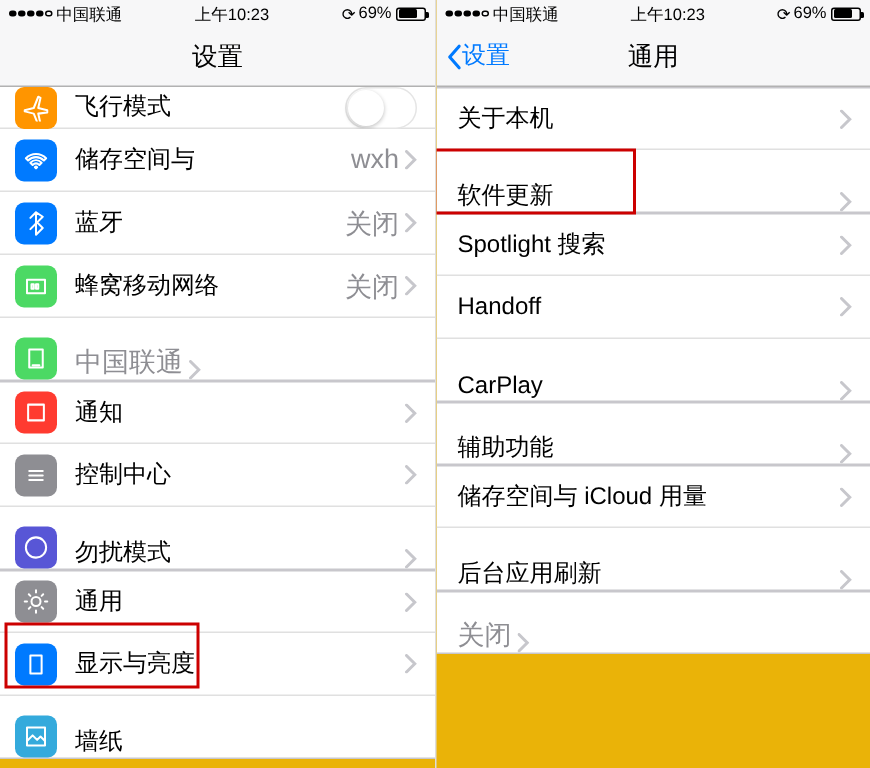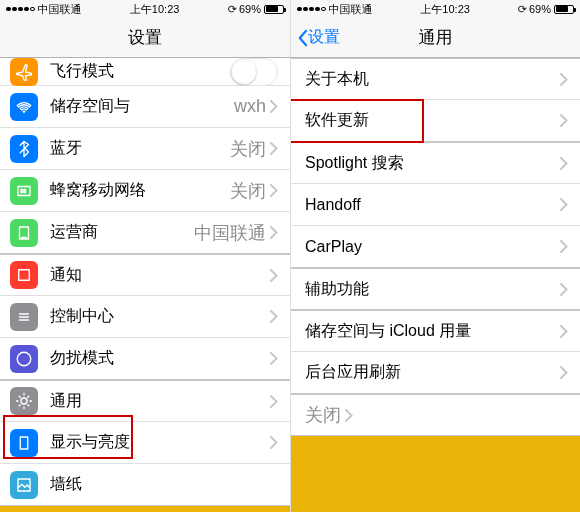--- a/index.html
+++ b/index.html
@@ -17,21 +17,21 @@
 .battery:after { content:""; position:absolute; right:-2.5px; top:2px; width:1.5px; height:4px; background:#000; border-radius:0 1px 1px 0; }
 .battery-fill { position:absolute; left:0.5px; top:0.5px; bottom:0.5px; width:69%; background:#000; border-radius:1px; }
 .nav { height:40px; background:#f7f7f8; border-bottom:0.5px solid #b2b2b2; display:flex; align-items:center; position:relative; }
 .nav-title { position:absolute; left:0; right:0; text-align:center; font-size:17px; font-weight:500; color:#000; }
 .nav-back { position:absolute; left:6px; display:flex; align-items:center; color:#007aff; font-size:16px; z-index:2; }
 .list { flex:1; overflow-y:auto; }
 .group { }
 .group:first-child { margin-top:0; }
 .row { height:42px; background:#fff; display:flex; align-items:center; padding-left:14px; border-bottom:0.5px solid #e0e0e0; position:relative; }
 .row.with-icon { padding-left:10px; }
-.row:last-child { border-bottom:0.5px solid #c8c7cc; }
+.row:last-child { border-bottom:0.5px solid #c8c7cc;align-items:flex-end; }
 .group .row:first-child { border-top:0.5px solid #c8c7cc; }
 .icon-box { width:28px; height:28px; border-radius:6px; margin-right:12px; display:flex; align-items:center; justify-content:center; flex-shrink:0; }
 .row-label { font-size:16px; color:#000; flex:1; }
 .row-value { font-size:18px; color:#8e8e93; margin-right:4px; }
 .chevron { width:8px; height:13px; margin-right:12px; flex-shrink:0; }
 .chevron svg { display:block; }
 .toggle { width:48px; height:28px; border-radius:14px; border:1.5px solid #e5e5e5; background:#fff; margin-right:12px; position:relative; }
 .toggle:after { content:""; position:absolute; left:1px; top:1px; width:24px; height:24px; border-radius:50%; background:#fff; box-shadow:0 1px 3px rgba(0,0,0,0.25); }
 .highlight { position:absolute; border:2px solid #cc0000; pointer-events:none; z-index:10; }
 .cut-top .row:first-child { border-top:none; }
@@ -116,21 +116,20 @@
               <path d="M1 1l5.5 5.5L1 12" stroke="#c7c7cc" stroke-width="2" fill="none" stroke-linecap="round"></path>
             </svg>
           </span>
   </div>
         <div class="row with-icon ">
     <span class="icon-box" style="background:#4cd964">
     <svg viewBox="0 0 24 24" width="18" height="18">
               <path d="M6 4h12v16H6z M9 18h6" fill="none" stroke="#fff" stroke-width="1.8" stroke-linejoin="round" stroke-linecap="round"></path>
             </svg>
   </span>
-    <span class="row-label">运营商</span>
     <span class="row-value">中国联通</span>
           <span class="chevron">
             <svg viewBox="0 0 8 13" width="8" height="13">
               <path d="M1 1l5.5 5.5L1 12" stroke="#c7c7cc" stroke-width="2" fill="none" stroke-linecap="round"></path>
             </svg>
           </span>
   </div>
       </div>
       <div class="group">
         <div class="row with-icon ">

